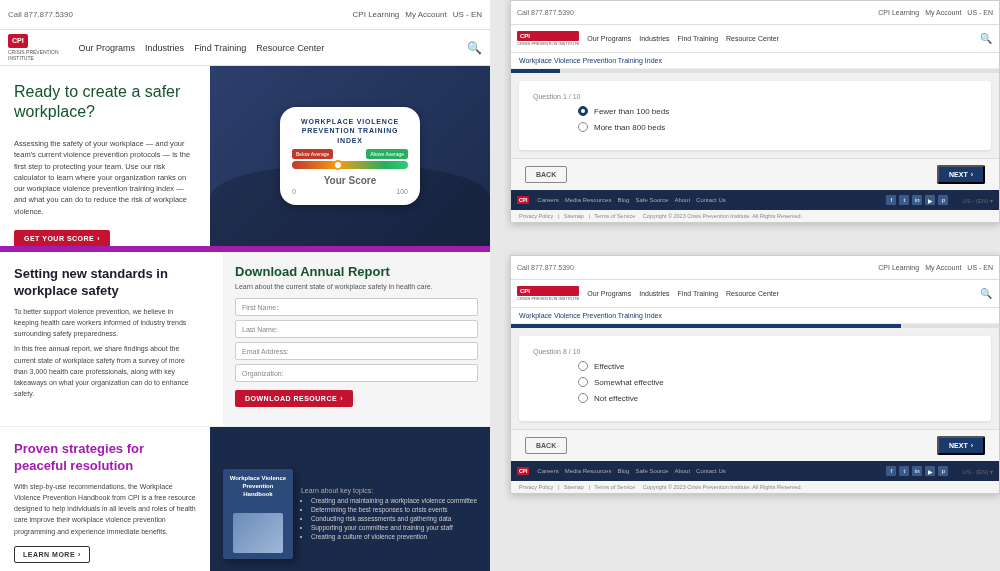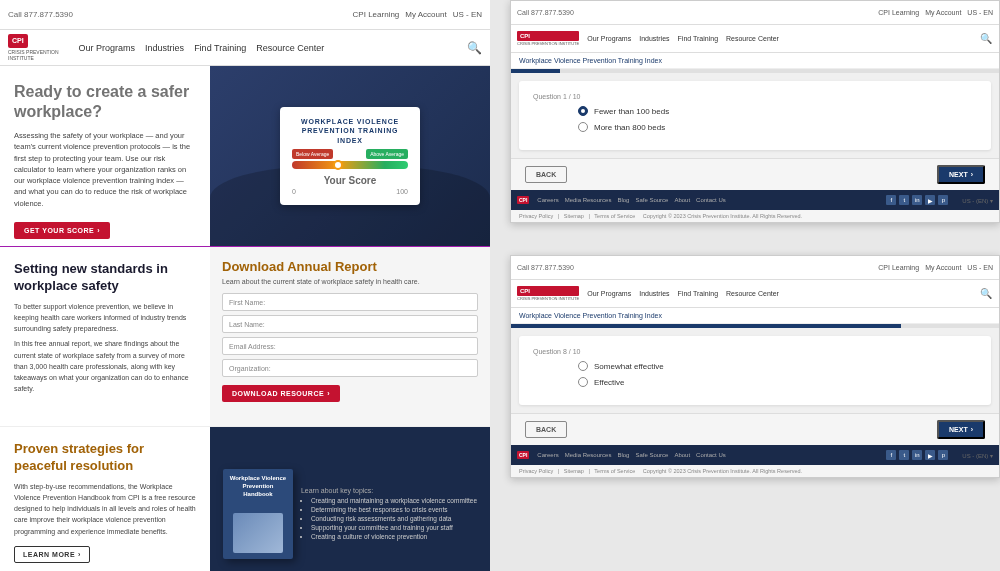--- a/index.html
+++ b/index.html
@@ -91,24 +91,24 @@
       overflow: hidden;
     }
     .hero-left {
       background: #fff;
       padding: 16px 14px;
       width: 210px;
       flex-shrink: 0;
     }
     .hero-title {
       font-size: 16px;
-      font-weight: bold;
-      color: #737373;
+      font-weight: normal;
+      color: #14532d;
       line-height: 1.25;
-      margin-bottom: 8px;
+      margin-bottom: 16px;
     }
     .hero-text {
       font-size: 7.5px;
       color: #444;
       line-height: 1.5;
       margin-bottom: 10px;
     }
     .hero-btn {
       background: #c41230;
       color: #fff;
@@ -127,21 +127,21 @@
       flex: 1;
       background: #2c3e6b;
       position: relative;
       display: flex;
       align-items: center;
       justify-content: center;
       overflow: hidden;
     }
     .score-card {
       background: #fff;
-      border-radius: 4px;
+      border-radius: 16px;
       padding: 10px 12px;
       width: 140px;
       box-shadow: 0 2px 8px rgba(0,0,0,0.3);
       text-align: center;
       position: relative;
     }
     .score-card-title {
       font-size: 7px;
       font-weight: bold;
       color: #1a3a6b;
@@ -169,21 +169,22 @@
       justify-content: space-between;
       font-size: 7px;
       color: #888;
     }
 
     
     .second-section {
       display: flex;
       height: 180px;
       overflow: hidden;
-      border-top: 1px solid #a21caf;
+      border-top: 6px solid #a21caf;
+      gap: 13px;
     }
     .second-left {
       background: #fff;
       padding: 14px;
       width: 210px;
       flex-shrink: 0;
     }
     .second-title {
       font-size: 13px;
       font-weight: bold;
@@ -199,21 +200,21 @@
     .second-right {
       flex: 1;
       background: #f5f5f5;
       padding: 12px;
       display: flex;
       flex-direction: column;
     }
     .download-title {
       font-size: 13px;
       font-weight: bold;
-      color: #a16207;
+      color: #14532d;
       margin-bottom: 4px;
     }
     .download-sub {
       font-size: 7px;
       color: #555;
       margin-bottom: 8px;
     }
     .form-field {
       background: #fff;
       border: 1px solid #ccc;
@@ -252,21 +253,21 @@
     }
     .third-left {
       background: #fff;
       padding: 14px;
       width: 210px;
       flex-shrink: 0;
     }
     .third-title {
       font-size: 13px;
       font-weight: bold;
-      color: #a16207;
+      color: #a21caf;
       line-height: 1.3;
       margin-bottom: 6px;
     }
     .third-text {
       font-size: 7px;
       color: #444;
       line-height: 1.6;
       margin-bottom: 6px;
     }
     .third-learn-btn {
@@ -771,25 +772,29 @@
       <span class="quiz-nav-search">🔍</span>
     </div>
     <div class="quiz-breadcrumb">Workplace Violence Prevention Training Index</div>
     <div class="quiz-progress">
       <div class="quiz-progress-fill" style="width:80%;"></div>
     </div>
     <div class="quiz-body">
       <div class="quiz-question-num">Question 8 / 10</div>
       <div class="quiz-option">
         <div class="quiz-radio"></div>
-        <span class="quiz-option-text">Somewhat effective</span>
+        <span class="quiz-option-text">Effective</span>
       </div>
       <div class="quiz-option">
         <div class="quiz-radio"></div>
-        <span class="quiz-option-text">Effective</span>
+        <span class="quiz-option-text">Somewhat effective</span>
+      </div>
+      <div class="quiz-option">
+        <div class="quiz-radio"></div>
+        <span class="quiz-option-text">Not effective</span>
       </div>
     </div>
     <div class="quiz-footer">
       <button class="quiz-back-btn">BACK</button>
       <button class="quiz-next-btn">
         <span>NEXT</span>
         <span>›</span>
       </button>
     </div>
     <div class="quiz-site-footer">

